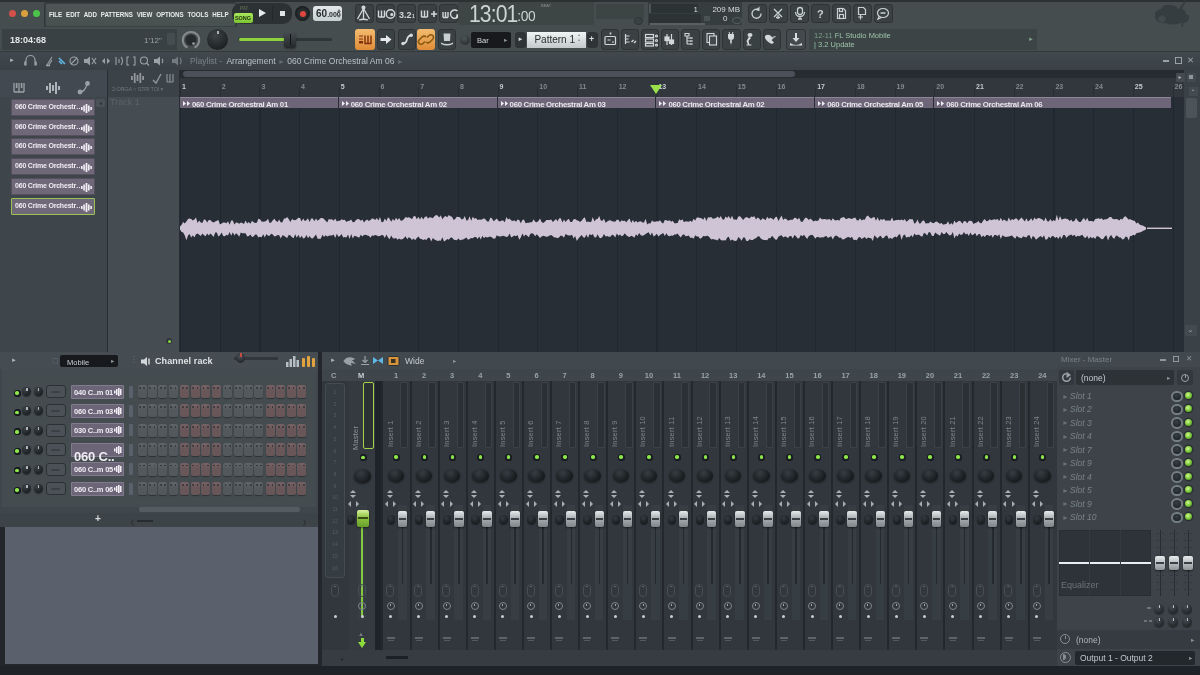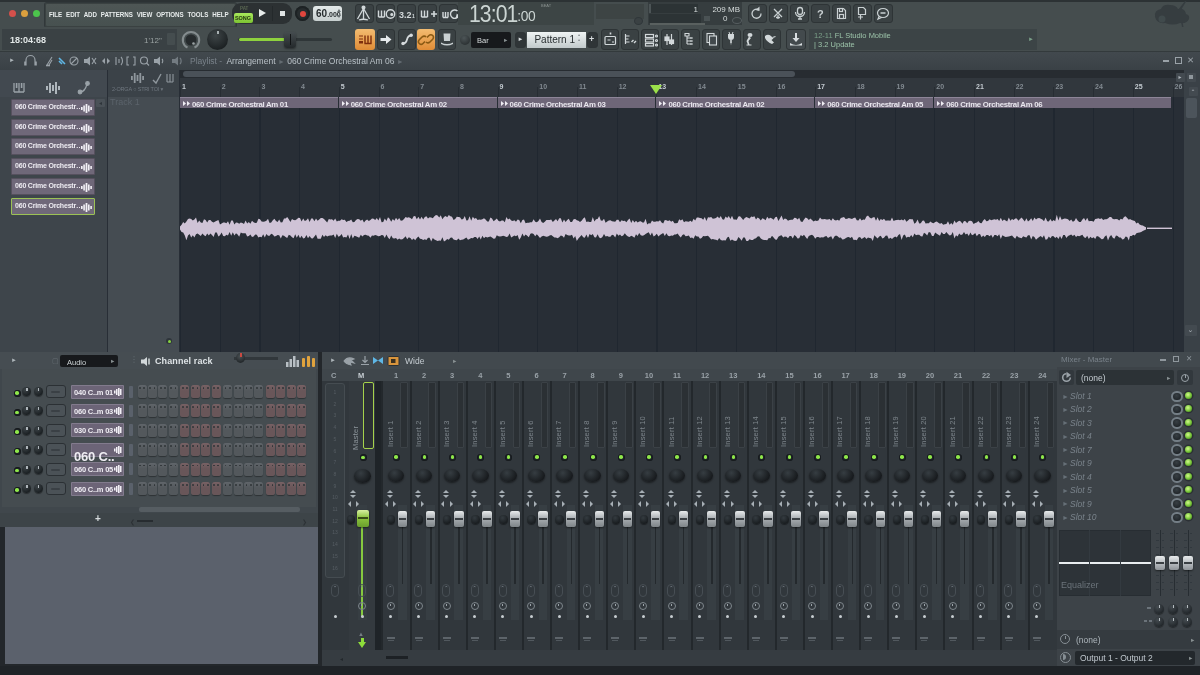--- a/index.html
+++ b/index.html
@@ -594,21 +594,21 @@
 
 <div style="position:absolute;left:0;top:352px;width:1200px;height:315px;background:#23272b"></div>
 <div style="position:absolute;left:5px;top:527px;width:313px;height:137px;background:#5b616c"></div>
 
 <div style="position:absolute;left:0;top:352px;width:318px;height:175px;background:#40474c"></div>
 
 <div style="position:absolute;left:0;top:352px;width:318px;height:17px;background:#464d52"></div>
 <div style="position:absolute;left:11px;top:357px;font-size:6px;color:#aeb6ba">►</div>
 <div style="position:absolute;left:52px;top:357px;font-size:7px;color:#666e74">▢</div>
 <div style="position:absolute;left:60px;top:355px;width:58px;height:12px;background:#17191c;border-radius:2px"></div>
-<div style="position:absolute;left:67px;top:357.5px;font-size:7.5px;color:#ccd2d4">Audio</div>
+<div style="position:absolute;left:67px;top:357.5px;font-size:7.5px;color:#ccd2d4">Mobile</div>
 <div style="position:absolute;left:110px;top:358px;font-size:5.5px;color:#8a9294">►</div>
 <div style="position:absolute;left:130px;top:355px;font-size:8px;color:#667077">⋮</div>
 <svg width="12" height="11" viewBox="0 0 12 11" style="position:absolute;left:140px;top:356px">
       <path d="M1 3.5 L4 3.5 L7 1 L7 10 L4 7.5 L1 7.5 Z" fill="#d2d8da"></path>
       <path d="M9 2.5 L9 8.5" stroke="#d2d8da" stroke-width="1.5"></path>
     </svg>
 <div style="position:absolute;left:155px;top:355.5px;font-size:9px;font-weight:700;color:#dde2e5;letter-spacing:0.1px">Channel rack</div>
 <div style="position:absolute;left:234px;top:357px;width:44px;height:2.5px;background:#31373b"></div>
 <div style="position:absolute;left:236px;top:353px;width:9px;height:10px;border-radius:50%;background:radial-gradient(circle at 45% 35%,#4a5154,#24292c 70%)"></div>
 <div style="position:absolute;left:240px;top:353px;width:1.5px;height:4px;background:#c94a42"></div>

